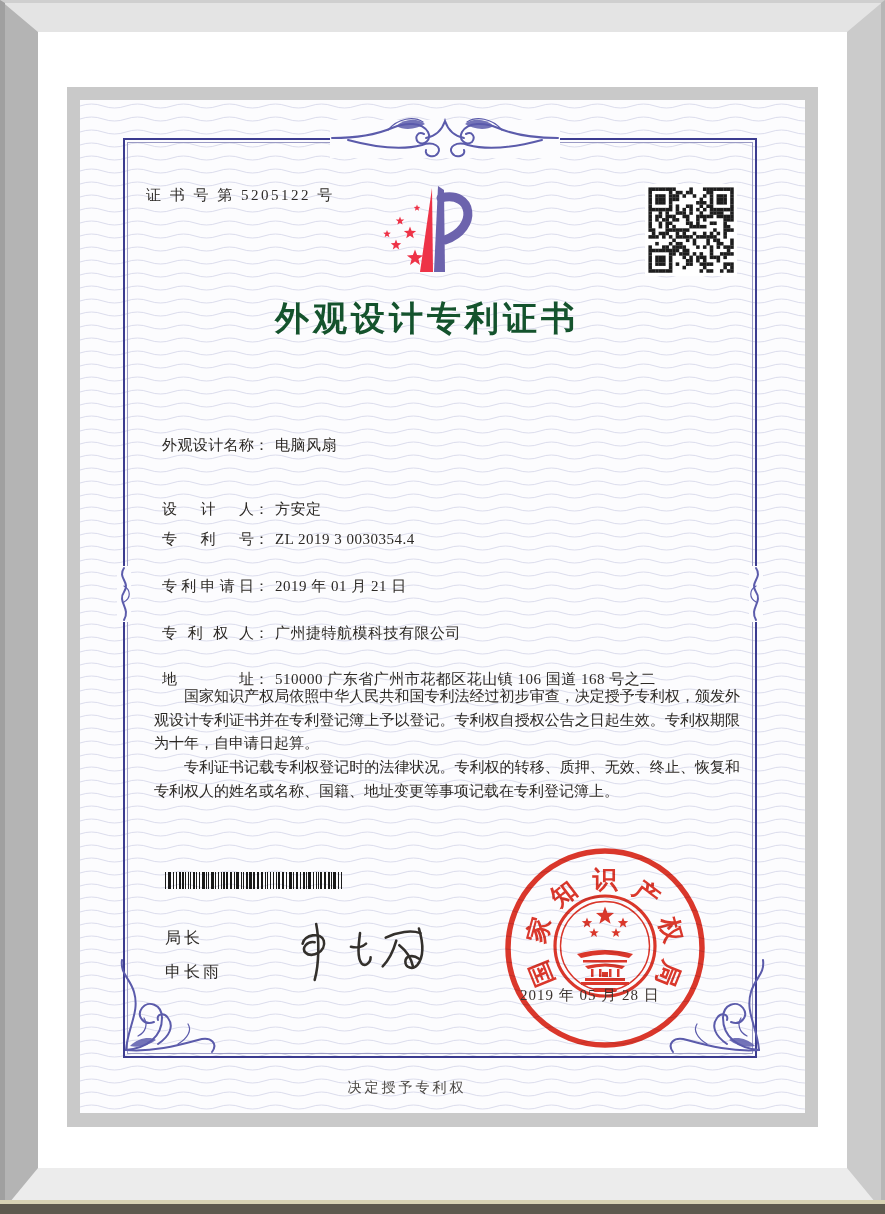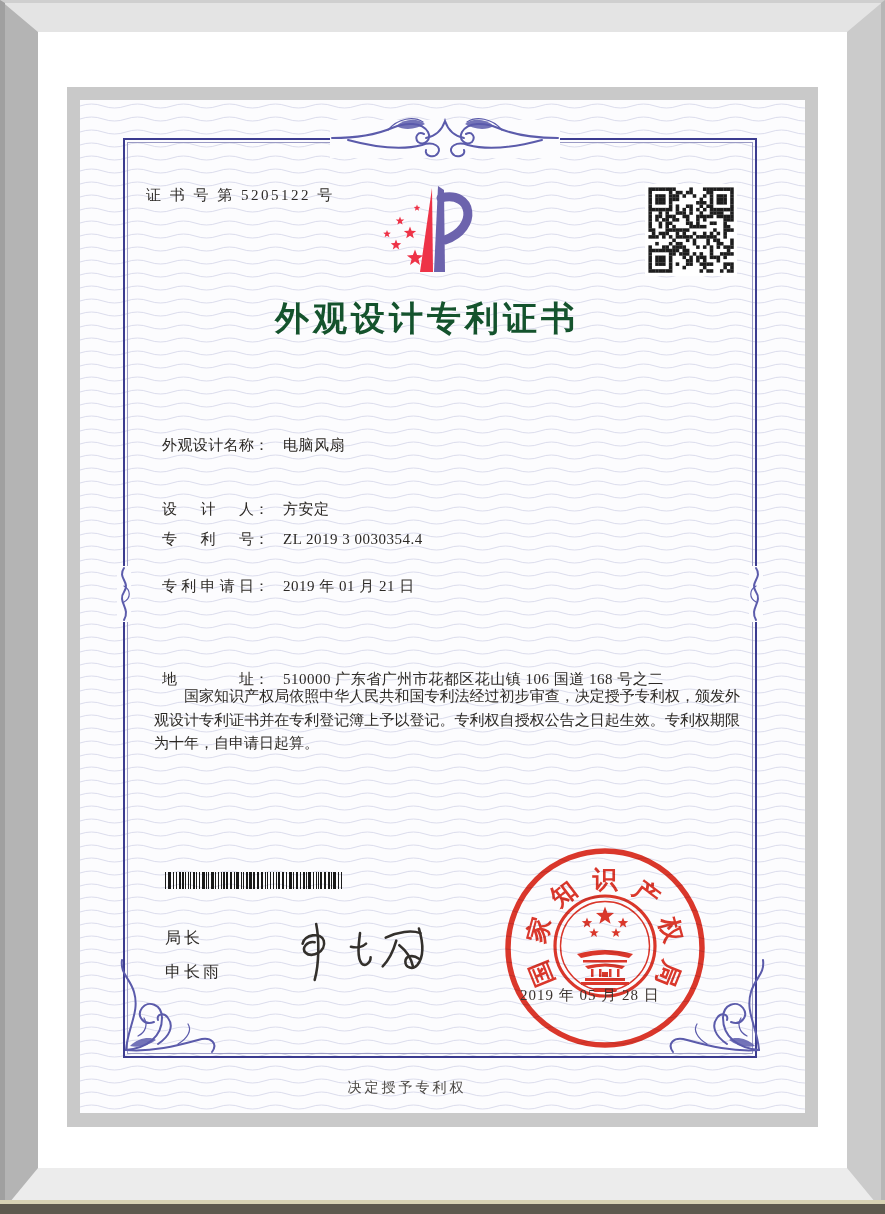--- a/index.html
+++ b/index.html
@@ -54,21 +54,21 @@
   
   .cert-no{position:absolute;left:66px;top:86px;font-size:15px;letter-spacing:2.5px;}
   .logo{position:absolute;left:295px;top:84px;width:105px;height:96px;}
   .qr{position:absolute;left:565px;top:84px;width:92px;height:92px;background:#fff;}
   .doc-title{position:absolute;left:137px;top:196px;width:420px;text-align:center;
     font-size:34px;font-weight:600;letter-spacing:4px;color:#14532d;}
 
   .field-row{position:absolute;left:82px;font-size:15px;white-space:nowrap;color:#2c2925;}
   .flabel{display:inline-block;width:92px;text-align:justify;text-align-last:justify;vertical-align:bottom;margin-top:48px;}
   .fcolon{display:inline-block;}
-  .fvalue{display:inline-block;margin-left:14px;letter-spacing:.5px;}
+  .fvalue{display:inline-block;margin-left:6px;letter-spacing:.5px;}
   .r1{top:288px;} .r2{top:352px;} .r3{top:382px;} .r4{top:429px;} .r5{top:476px;} .r6{top:522px;}
   .grant-row{top:558px;}
   .grant-row .pair2{margin-left:34px;}
 
   .paragraphs{position:absolute;left:74px;top:585px;width:586px;
     font-size:15px;line-height:23.7px;text-align:justify;color:#2c2925;font-family:Liberation Serif, serif;}
   .paragraphs p{text-indent:2em;}
 
   .barcode{position:absolute;left:85px;top:772px;width:182px;height:17px;}
   .signer-title{position:absolute;left:85px;top:828px;font-size:16px;letter-spacing:3px;}
@@ -580,26 +580,30 @@
     </div>
     <div class="field-row r2">
       <span class="flabel">设计人</span><span class="fcolon">：</span><span class="fvalue">方安定</span>
     </div>
     <div class="field-row r3">
       <span class="flabel">专利号</span><span class="fcolon">：</span><span class="fvalue">ZL 2019 3 0030354.4</span>
     </div>
     <div class="field-row r4">
       <span class="flabel">专利申请日</span><span class="fcolon">：</span><span class="fvalue">2019 年 01 月 21 日</span>
     </div>
+    <div class="field-row r5">
+      <span class="flabel">专利权人</span><span class="fcolon">：</span><span class="fvalue">广州捷特航模科技有限公司</span>
+    </div>
     <div class="field-row r6">
       <span class="flabel">地址</span><span class="fcolon">：</span><span class="fvalue">510000 广东省广州市花都区花山镇 106 国道 168 号之二</span>
     </div>
 
     <div class="paragraphs">
       <p>国家知识产权局依照中华人民共和国专利法经过初步审查，决定授予专利权，颁发外观设计专利证书并在专利登记簿上予以登记。专利权自授权公告之日起生效。专利权期限为十年，自申请日起算。</p>
+      <p>专利证书记载专利权登记时的法律状况。专利权的转移、质押、无效、终止、恢复和专利权人的姓名或名称、国籍、地址变更等事项记载在专利登记簿上。</p>
     </div>
 
     <svg id="barcode" class="barcode" viewBox="0 0 182 17" preserveAspectRatio="none">
         <rect x="0" y="0" width="1" height="17"></rect>
         <rect x="3" y="0" width="3" height="17"></rect>
         <rect x="8" y="0" width="1" height="17"></rect>
         <rect x="11" y="0" width="1" height="17"></rect>
         <rect x="14" y="0" width="2" height="17"></rect>
         <rect x="17" y="0" width="2" height="17"></rect>
         <rect x="20" y="0" width="1" height="17"></rect>

